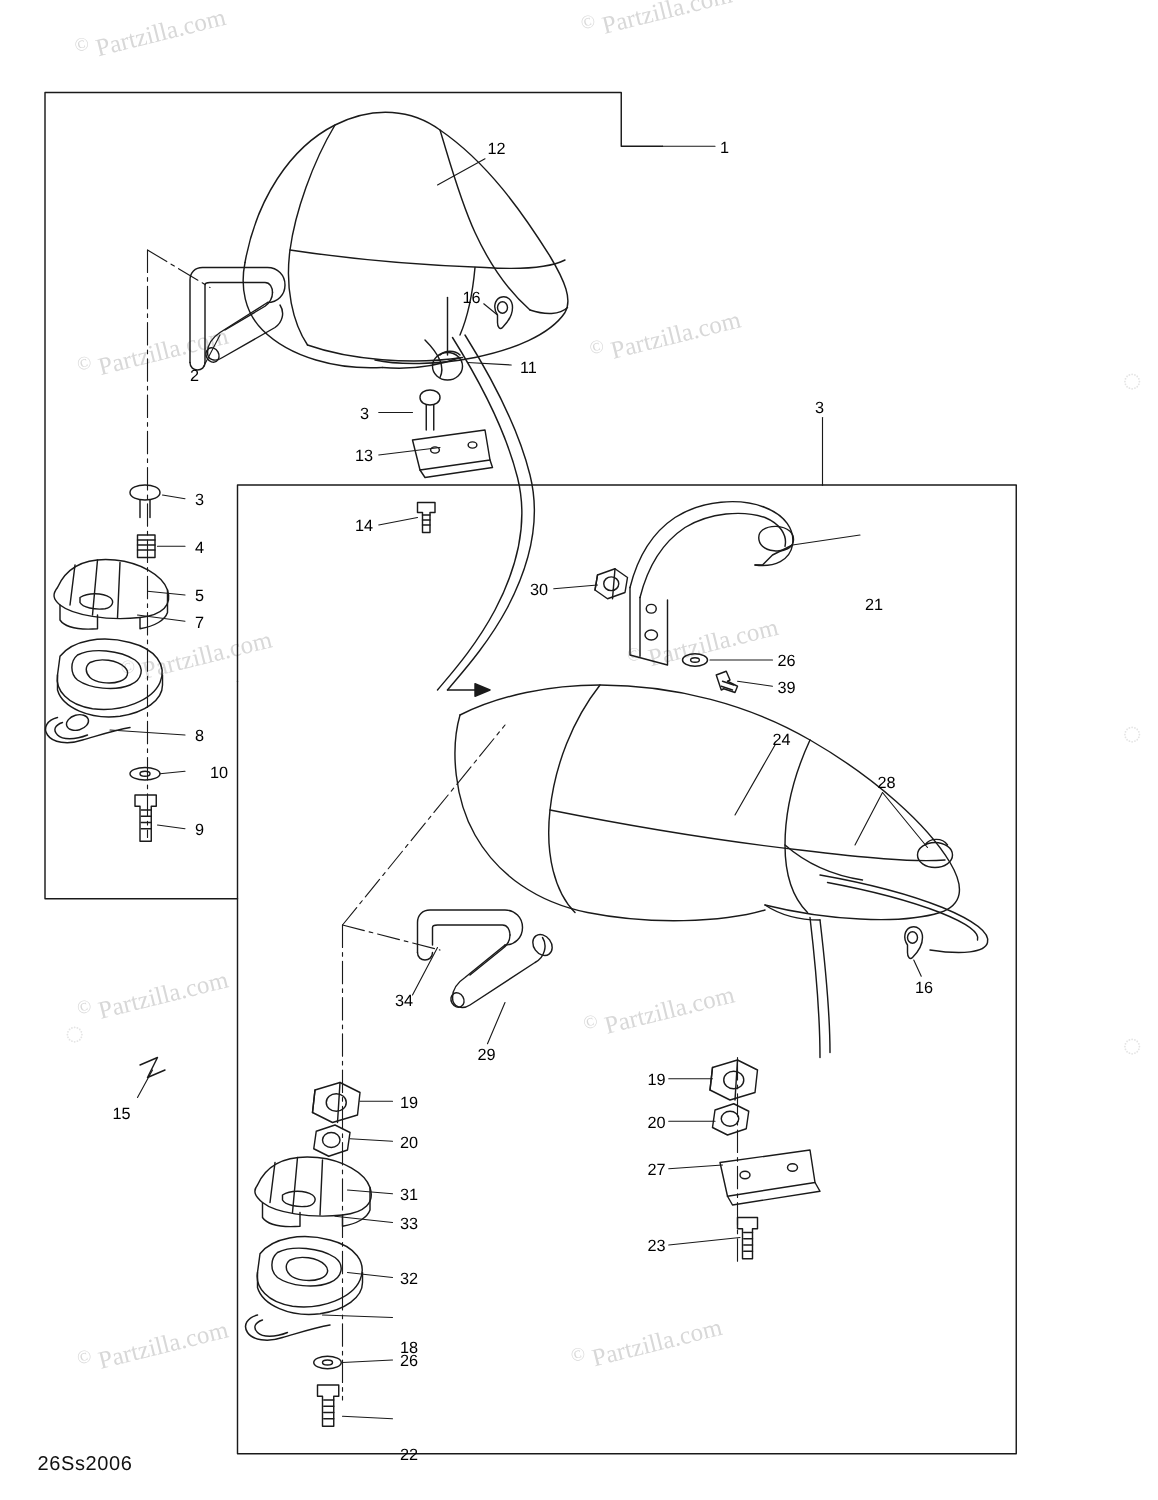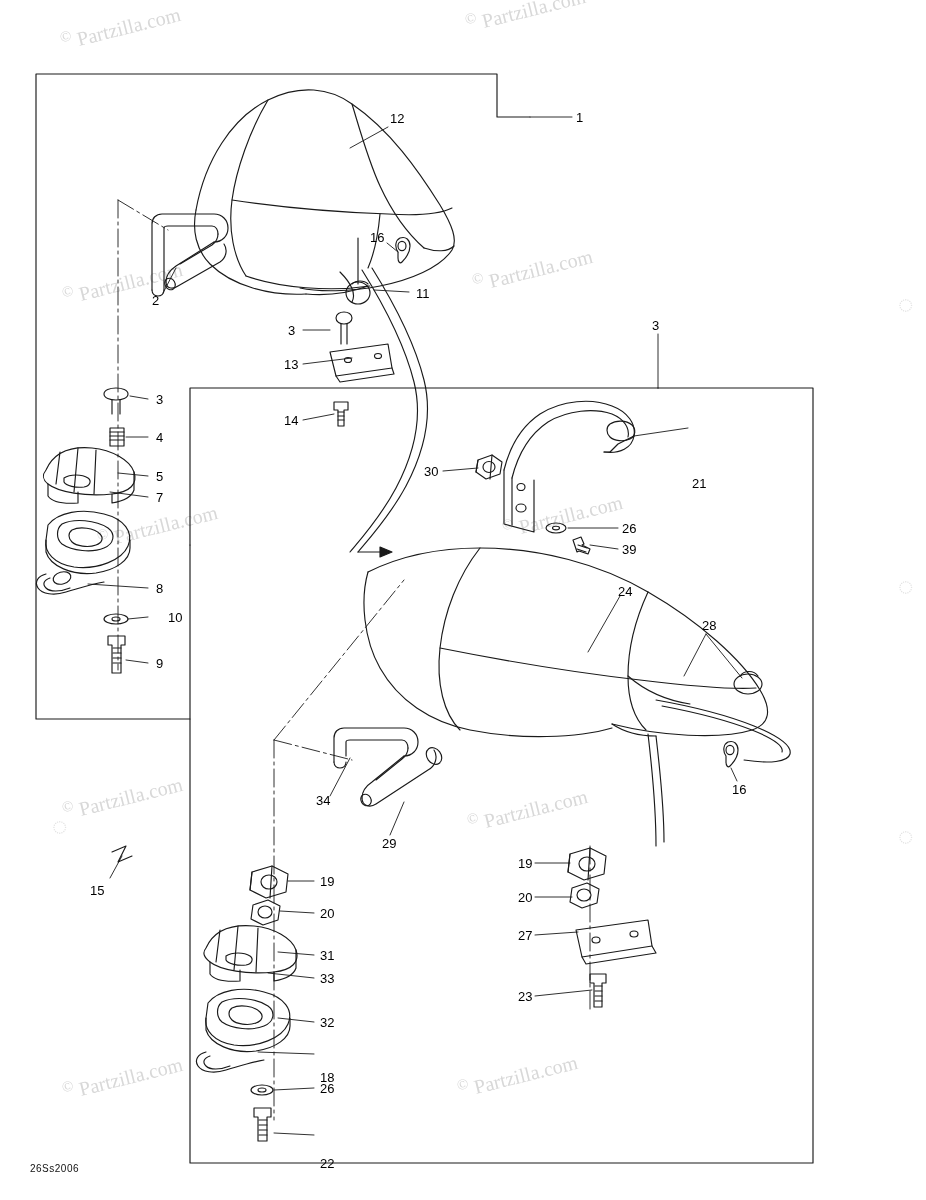--- a/index.html
+++ b/index.html
@@ -34,21 +34,21 @@
   .lbl{
     position:absolute;
     font-size:13px;
     color:#000;
     font-family:"Liberation Sans", sans-serif;
     white-space:nowrap;
   }
   .code{
     position:absolute;
     left:30px;top:1163px;
-    font-size:10px;
+    font-size:16px;
     letter-spacing:.5px;
     color:#111;
     font-family:"Liberation Sans", sans-serif;
   }
 </style>
 </head>
 <body>
 
 <div id="stage">
 

